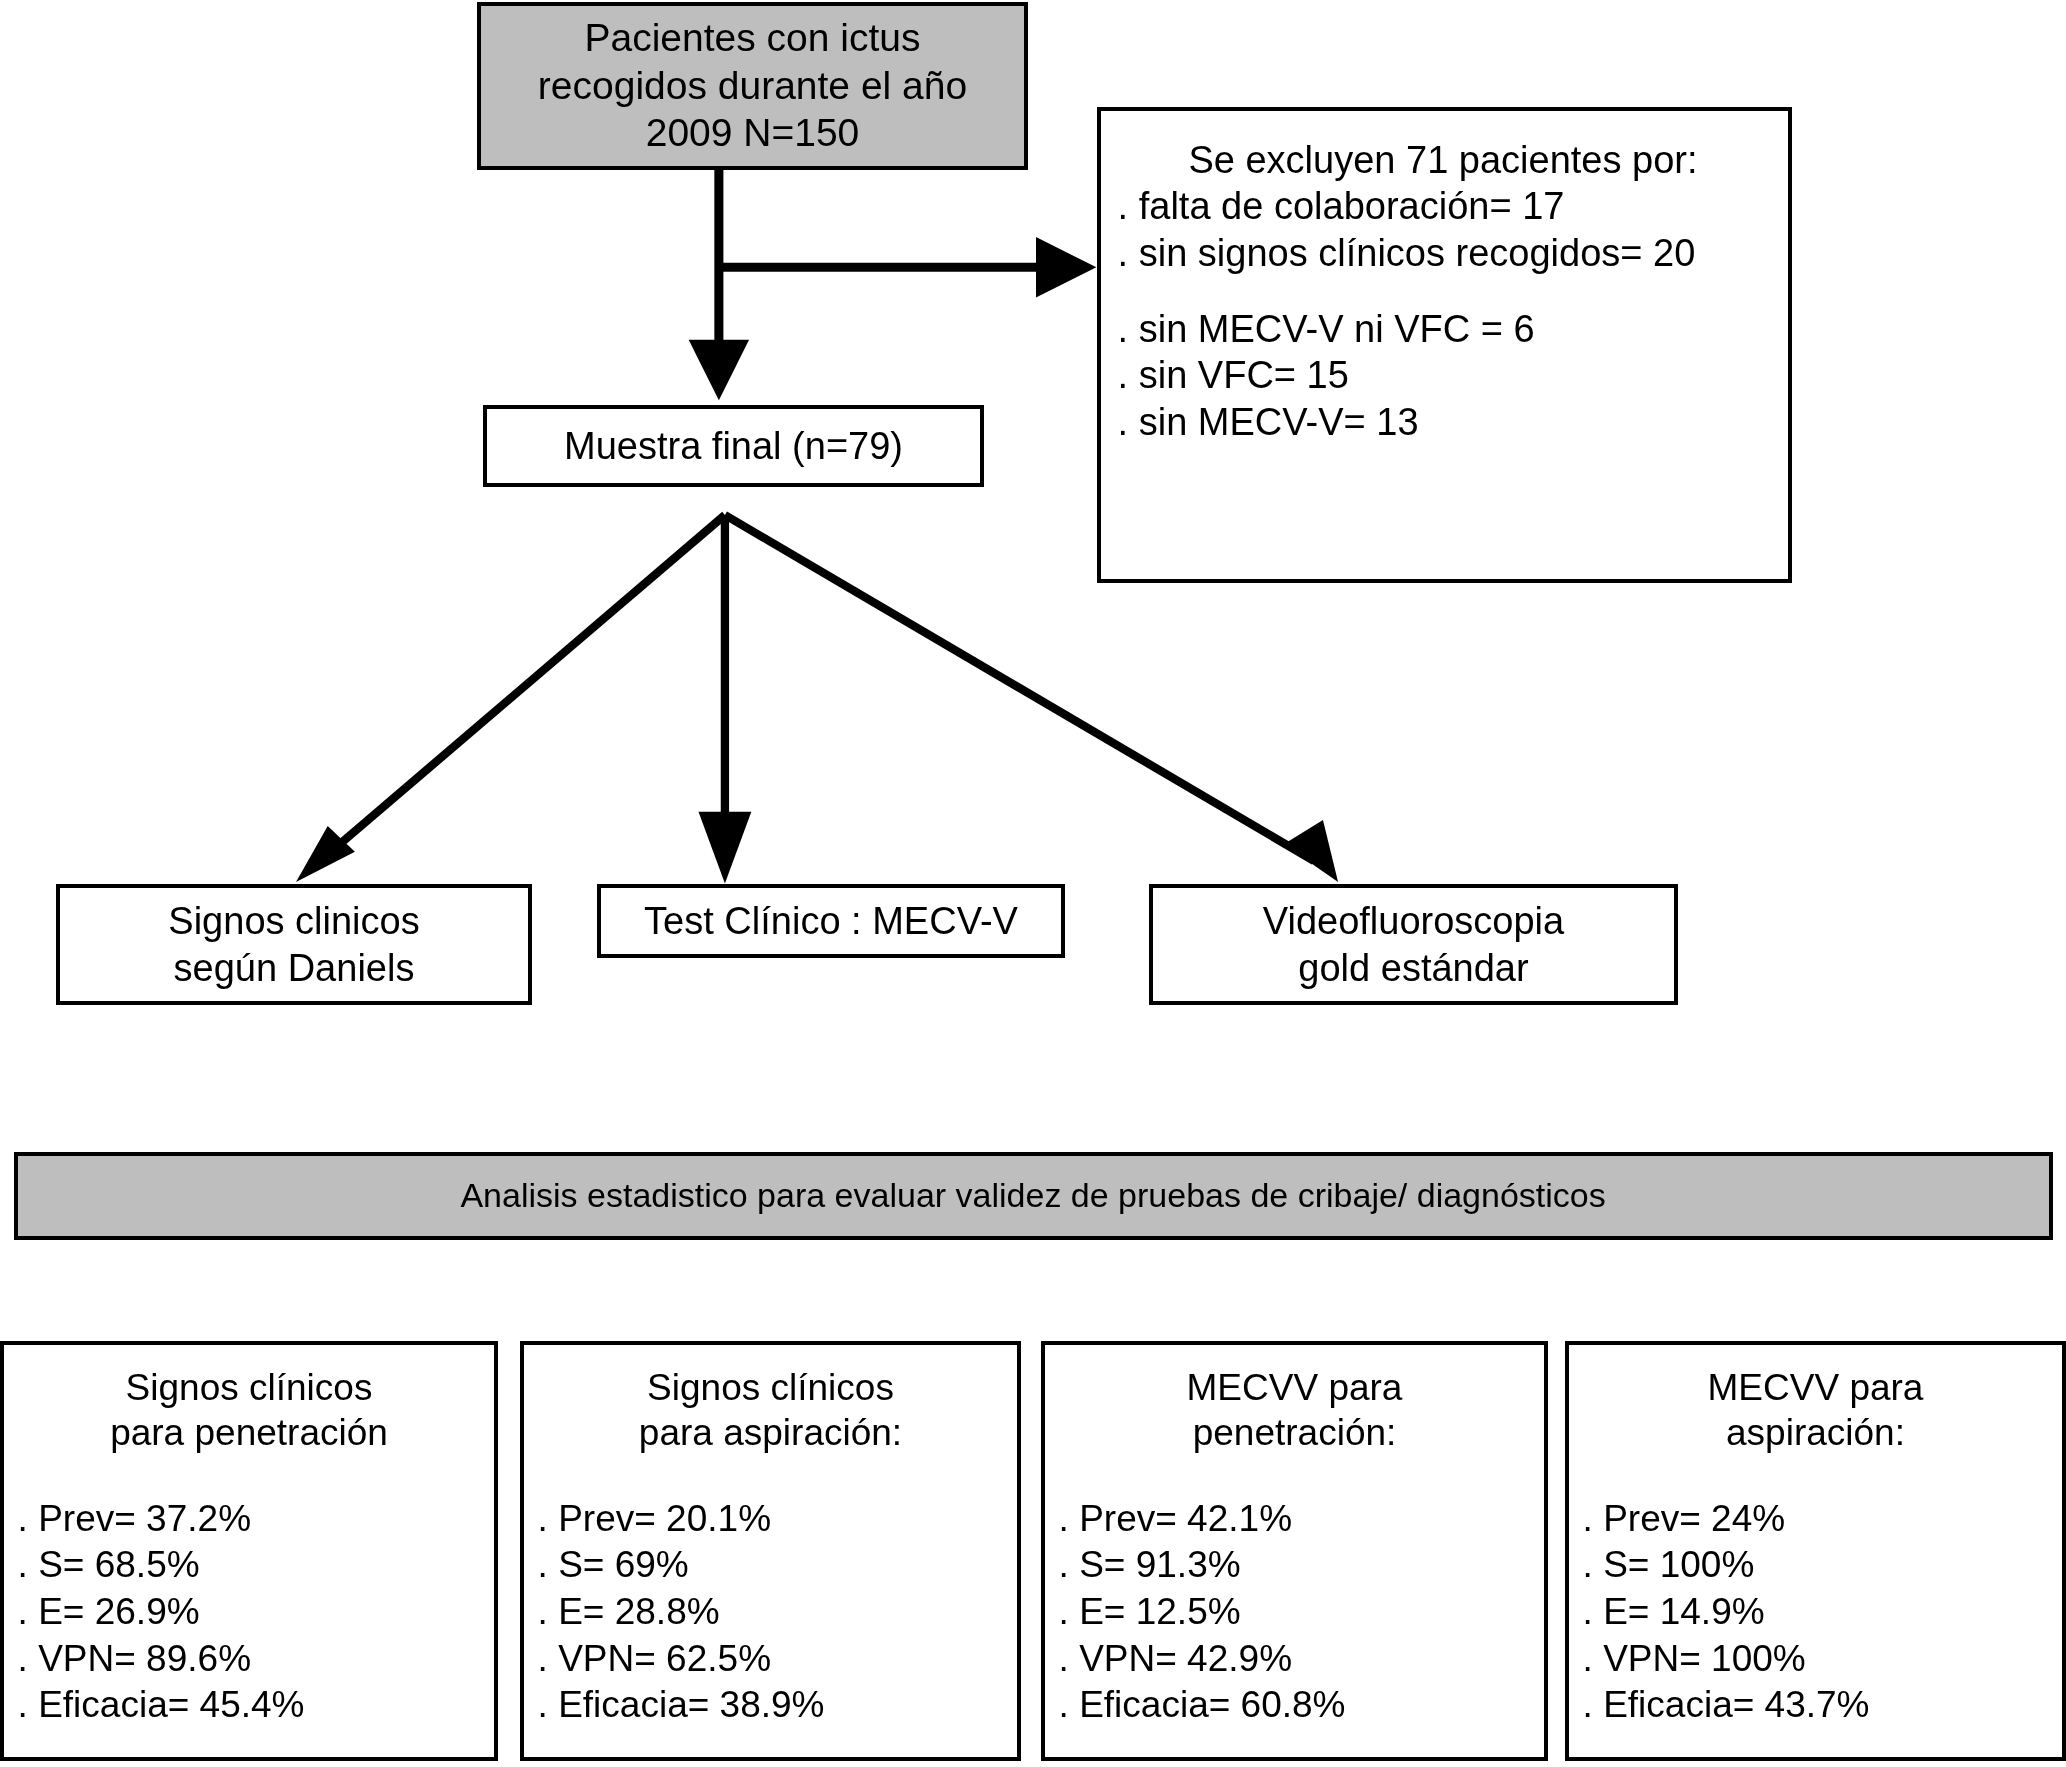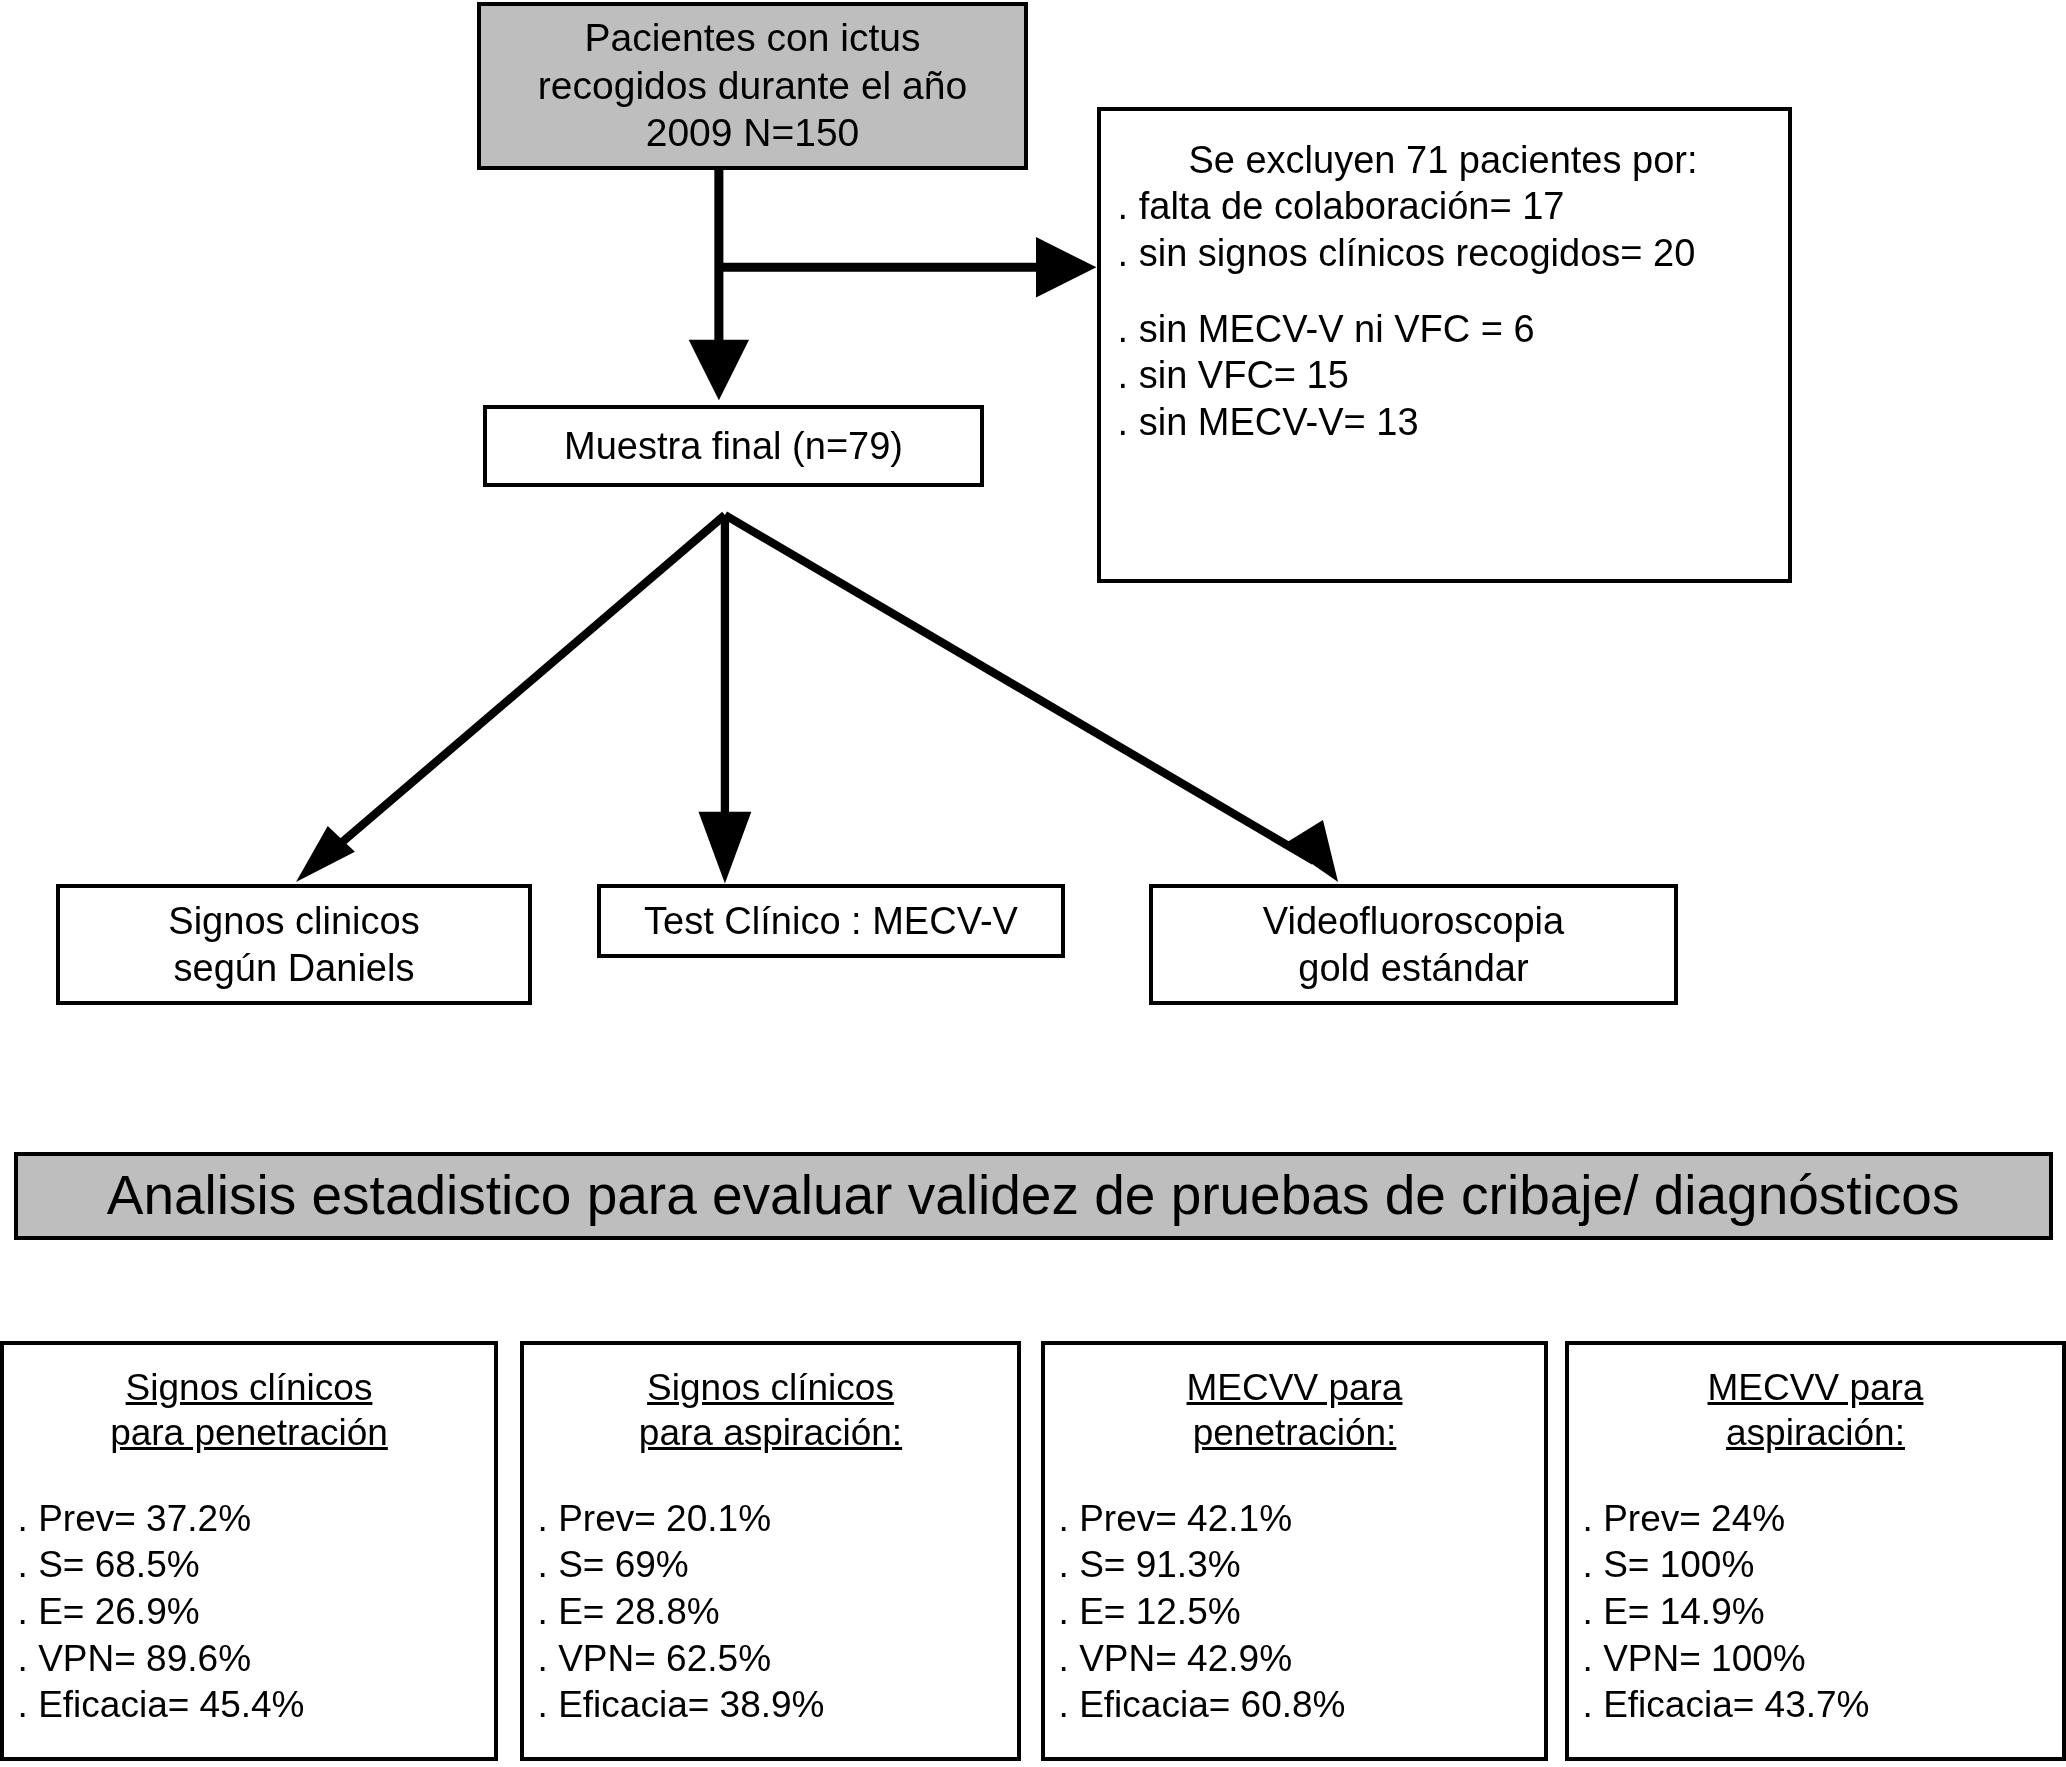--- a/index.html
+++ b/index.html
@@ -75,42 +75,41 @@
     left: 597px;  top: 884px; width: 468px; height: 74px;
     font-size: 38px;
   }
   #box-vfc {
     left: 1149px; top: 884px; width: 529px; height: 121px;
     font-size: 38px;
   }
 
   #banner-analysis {
     left: 13.6px;  top: 1152px; width: 2039px; height: 88px;
-    font-size: 55px;
+    font-size: 34px;
   }
 
   
   .stat-box {
     position: absolute;
     box-sizing: border-box;
     border: 4.5px solid #000000;
     background: #ffffff;
     top: 1341px;
     height: 420px;
     font-size: 37px;
     display: flex;
     flex-direction: column;
     padding: 19.6px 0 0 0;
   }
   .stat-box .title {
     text-align: center;
     line-height: 1.22;
     white-space: pre-line;
     padding: 0 9px;
-    text-decoration: underline;
   }
   .stat-box .metrics {
     margin-top: 41px;
     padding-left: 13.6px;
     line-height: 1.26;
   }
   .stat-box .metrics .m { display: block; white-space: pre; }
 
   #stat-1 { left: 0px;    width: 498px; }
   #stat-2 { left: 520px;  width: 501px; }

